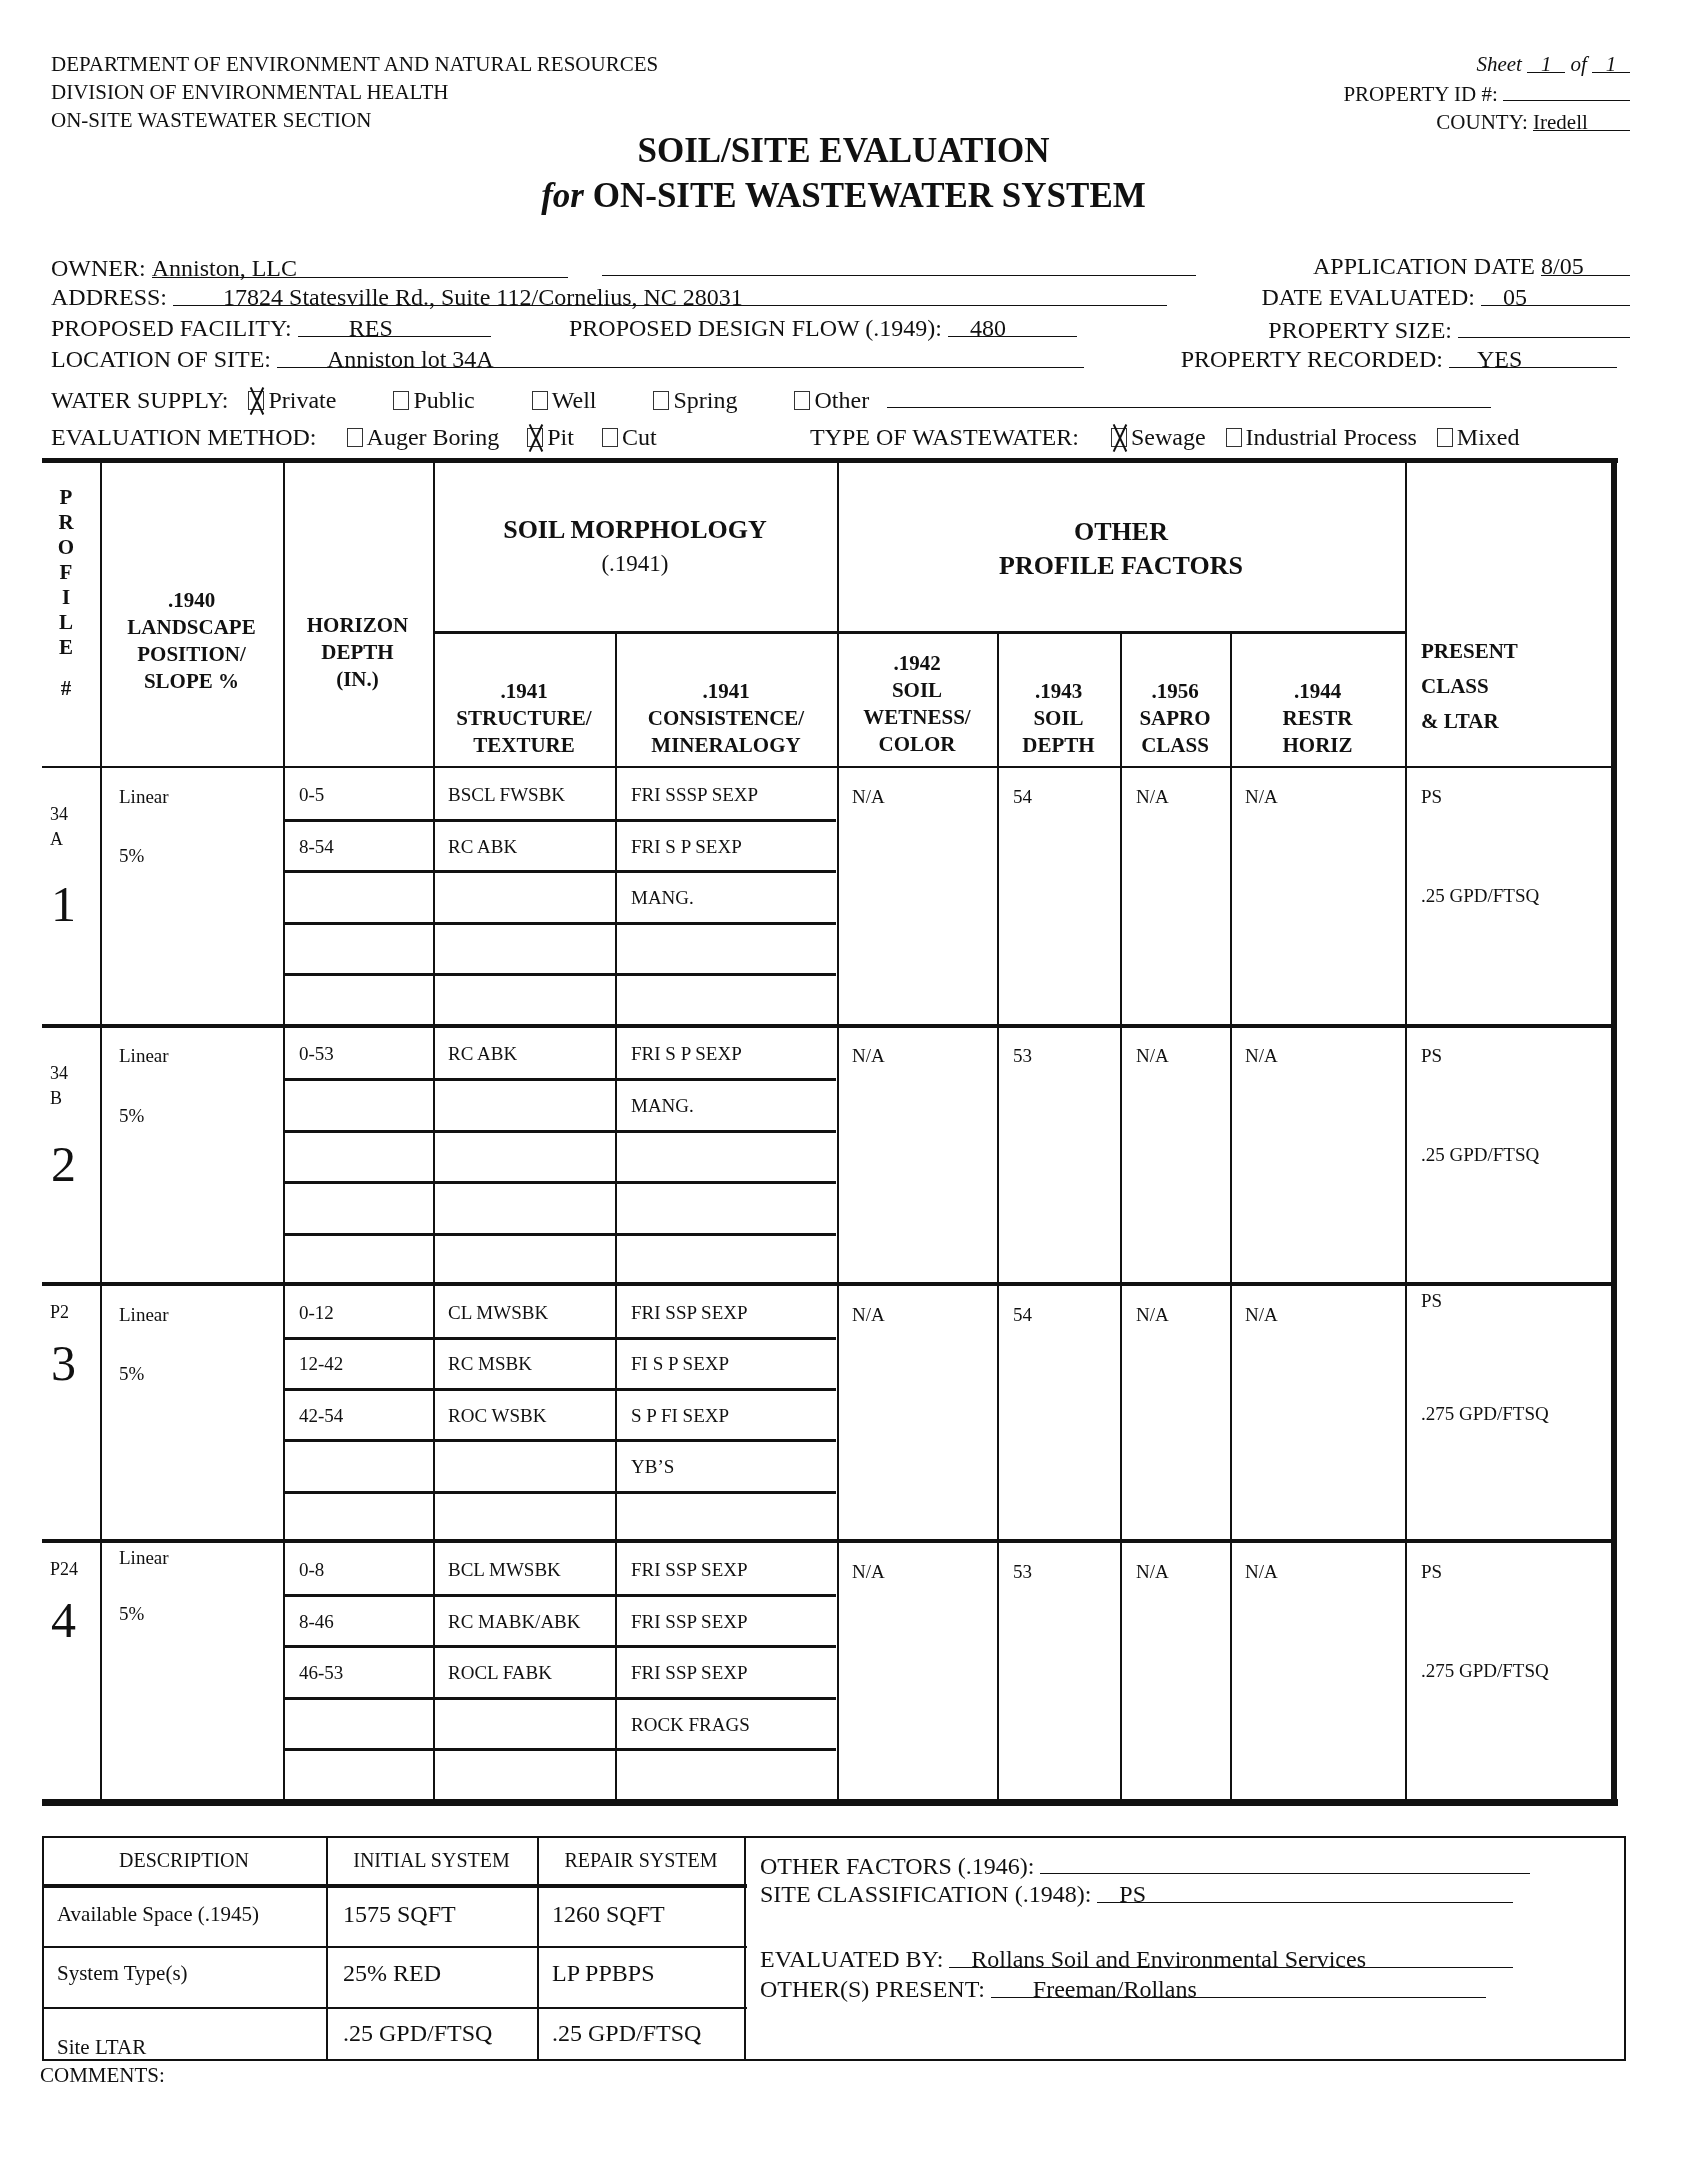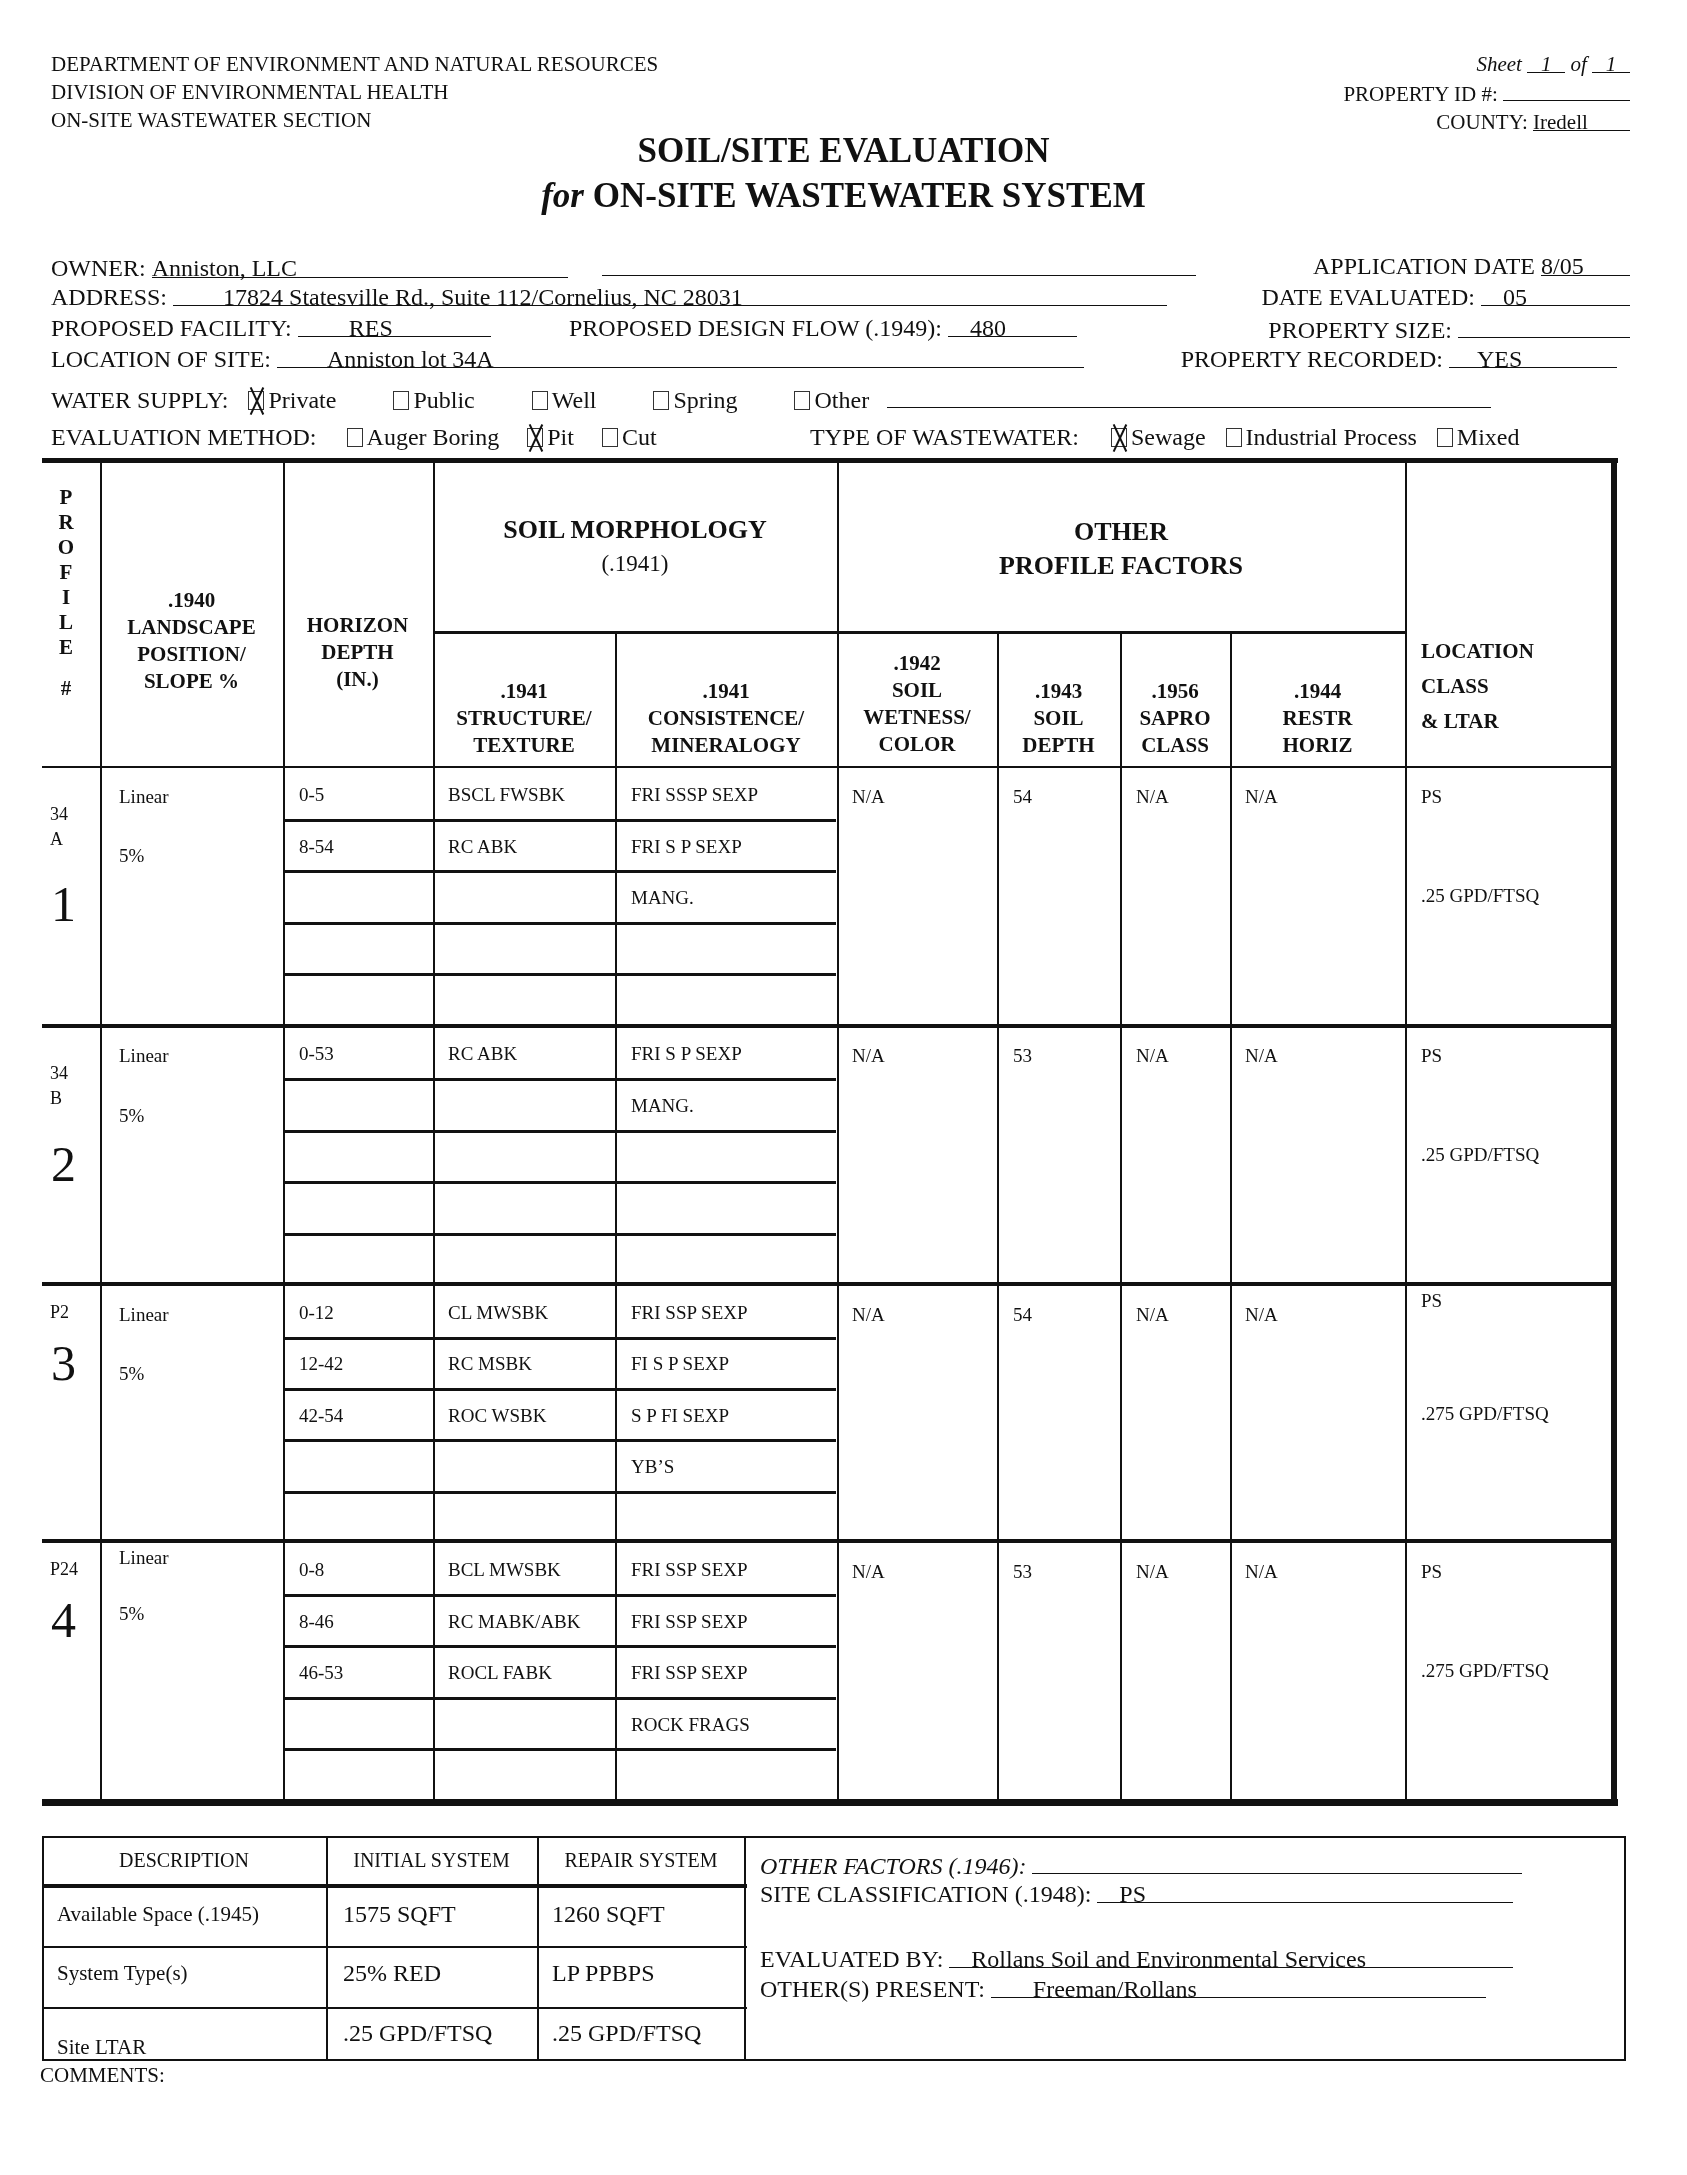--- a/index.html
+++ b/index.html
@@ -174,21 +174,21 @@
     <div>.1956</div>
     <div>SAPRO</div>
     <div>CLASS</div>
   </div>
   <div class="th" style="left:1230px;top:678px;width:175px;">
     <div>.1944</div>
     <div>RESTR</div>
     <div>HORIZ</div>
   </div>
   <div class="th" style="left:1421px;top:634px;text-align:left;line-height:35px;">
-    <div>LOCATION</div>
+    <div>PRESENT</div>
     <div>CLASS</div>
     <div>&amp; LTAR</div>
   </div>
 
   <div class="line" style="left:42px;top:458px;width:1576px;height:5px;"></div>
   <div class="line" style="left:1611px;top:458px;width:6px;height:1346px;"></div>
   <div class="line" style="left:433px;top:631px;width:972px;height:3px;"></div>
   <div class="line" style="left:42px;top:766px;width:1574px;height:2px;"></div>
   <div class="line" style="left:100px;top:460px;width:2px;height:1342px;"></div>
   <div class="line" style="left:283px;top:460px;width:2px;height:1342px;"></div>
@@ -351,21 +351,21 @@
   <div class="bt2" style="left:552px;top:1901px;">1260 SQFT</div>
 
   <div class="bt" style="left:57px;top:1961px;">System Type(s)</div>
   <div class="bt2" style="left:343px;top:1960px;">25% RED</div>
   <div class="bt2" style="left:552px;top:1960px;">LP PPBPS</div>
 
   <div class="bt" style="left:57px;top:2020px;margin-top:15px;">Site LTAR</div>
   <div class="bt2" style="left:343px;top:2020px;">.25 GPD/FTSQ</div>
   <div class="bt2" style="left:552px;top:2020px;">.25 GPD/FTSQ</div>
 
-  <div class="abs field" style="left:760px;top:1851px;font-style:italic;">
+  <div class="abs field" style="left:760px;top:1851px;">
     <span>OTHER FACTORS (.1946):</span>
     <span class="u" style="min-width:490px;"></span>
   </div>
   <div class="abs field" style="left:760px;top:1881px;">
     <span>SITE CLASSIFICATION (.1948):</span>
     <span class="u" style="min-width:416px;padding-left:22px;box-sizing:border-box;">PS</span>
   </div>
   <div class="abs field" style="left:760px;top:1946px;">
     <span>EVALUATED BY:</span>
     <span class="u" style="min-width:564px;padding-left:22px;box-sizing:border-box;">Rollans Soil and Environmental Services</span>

